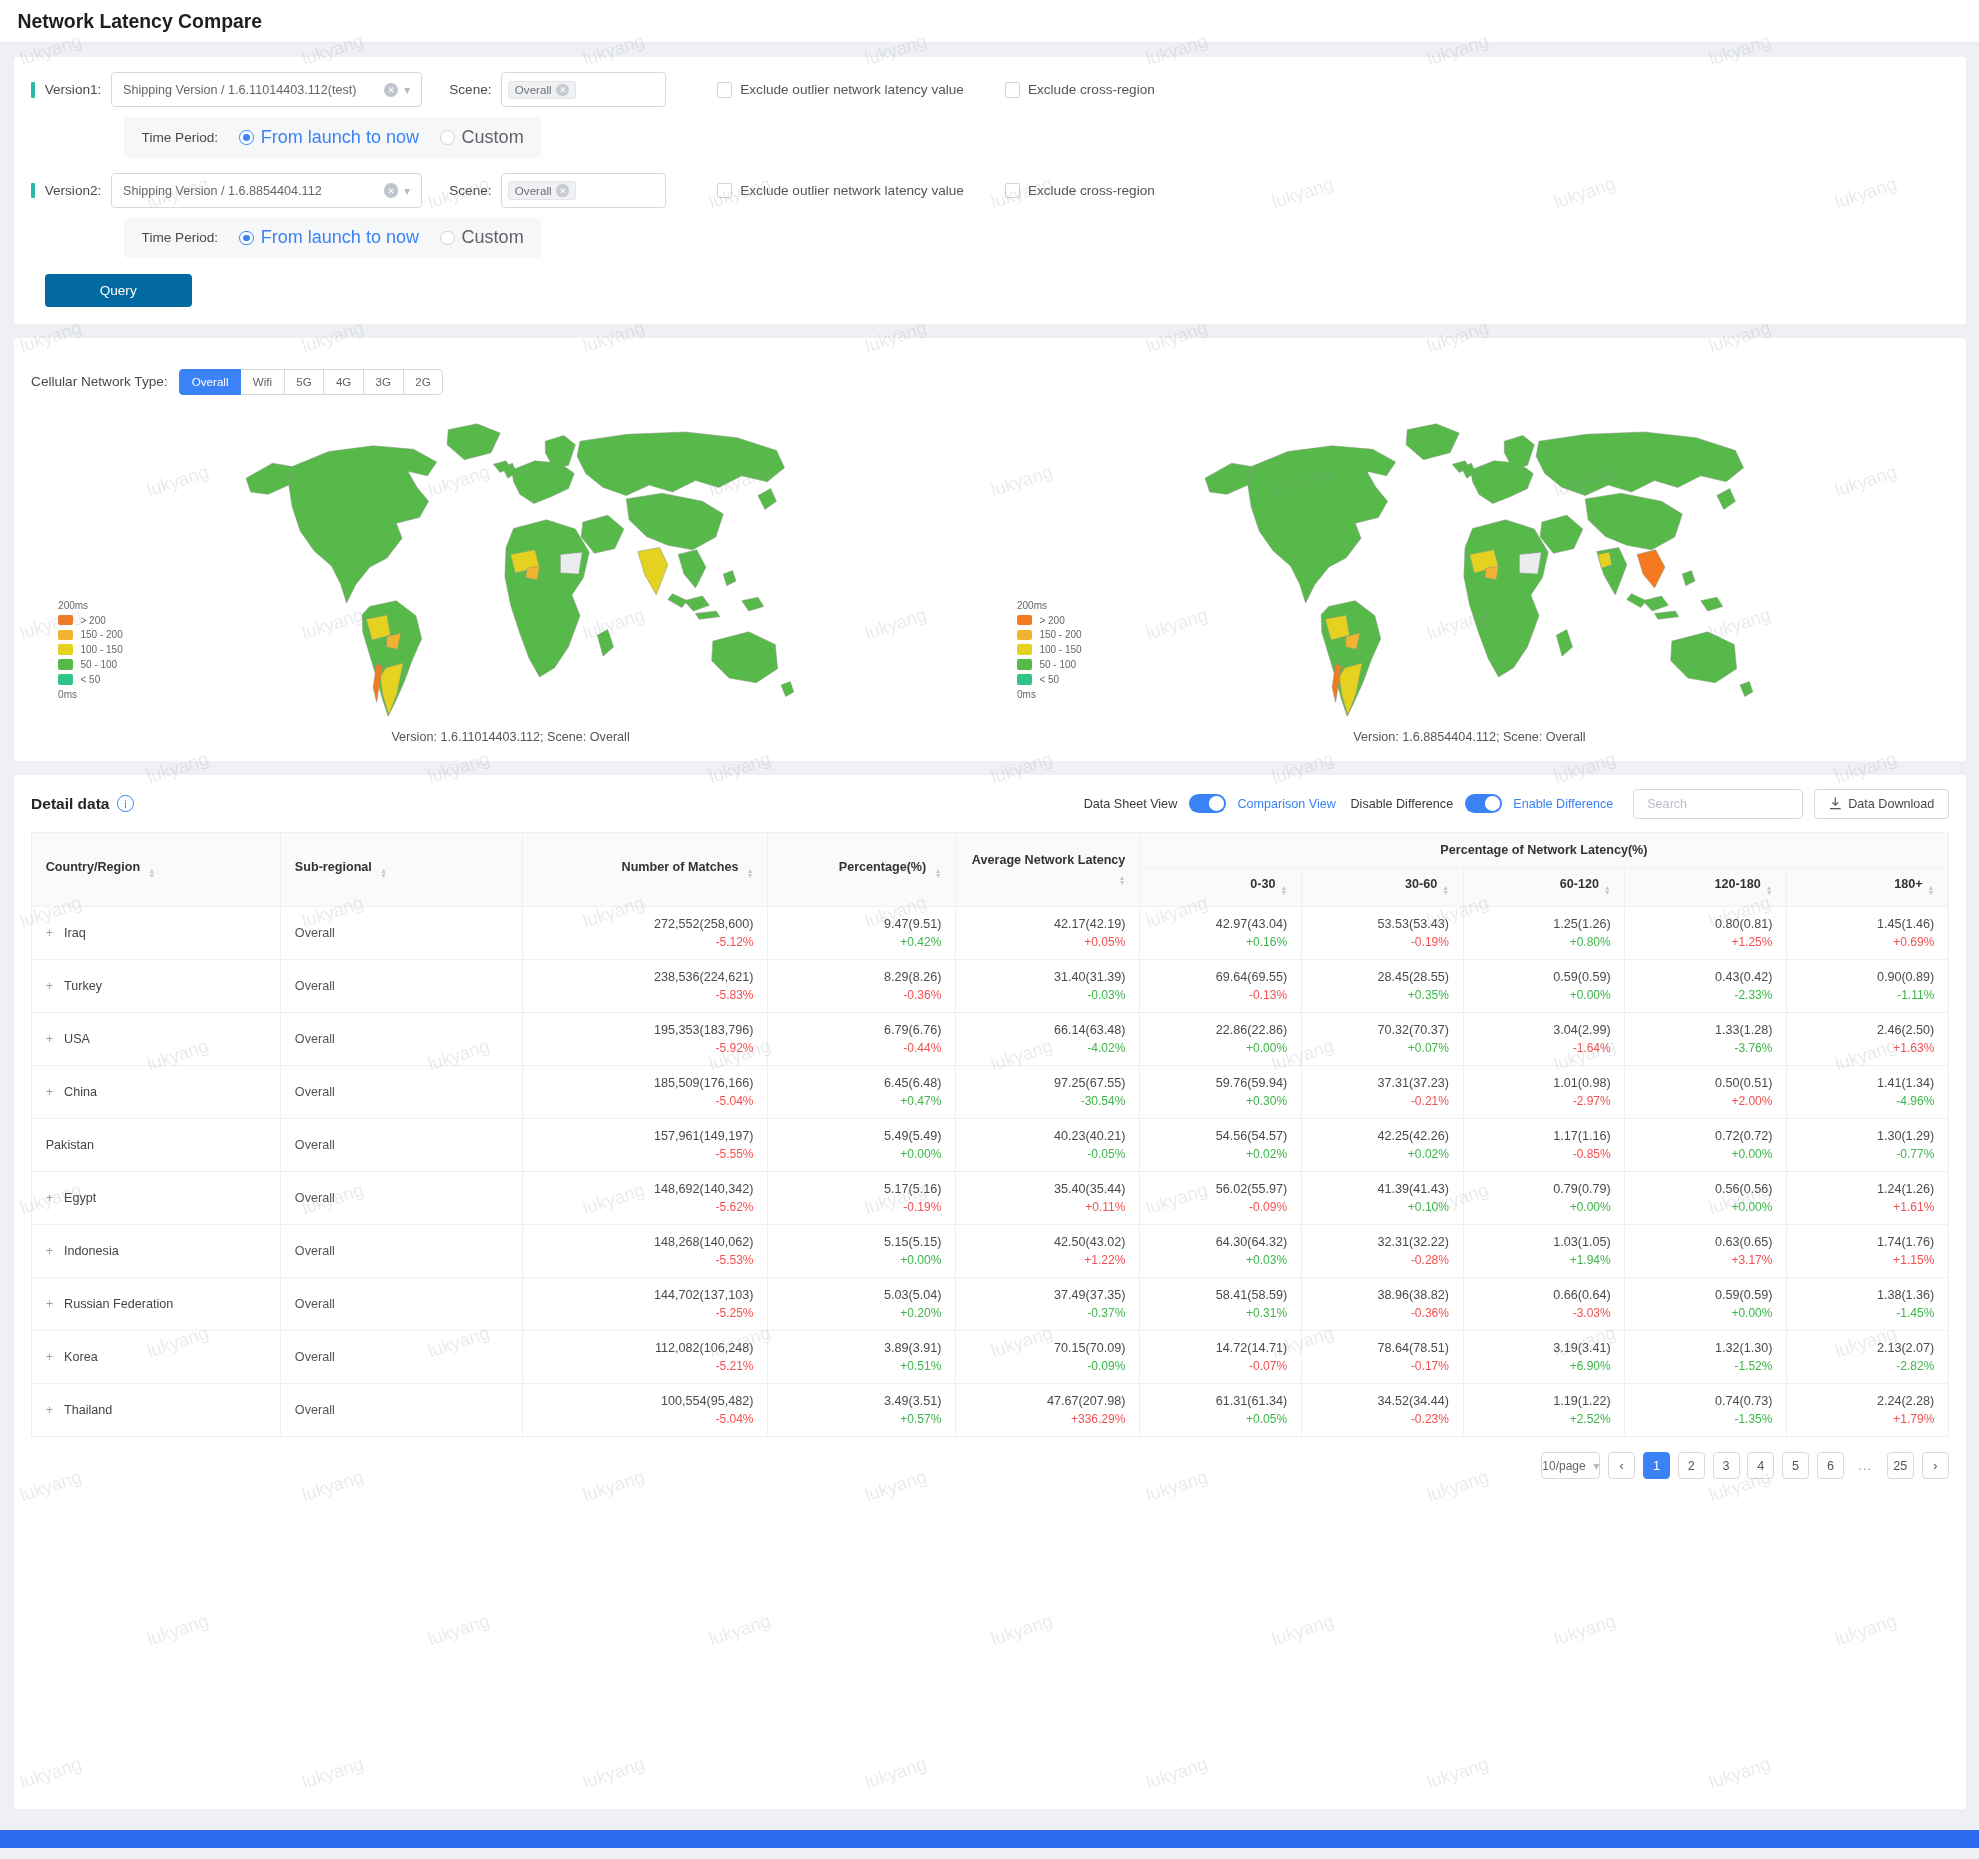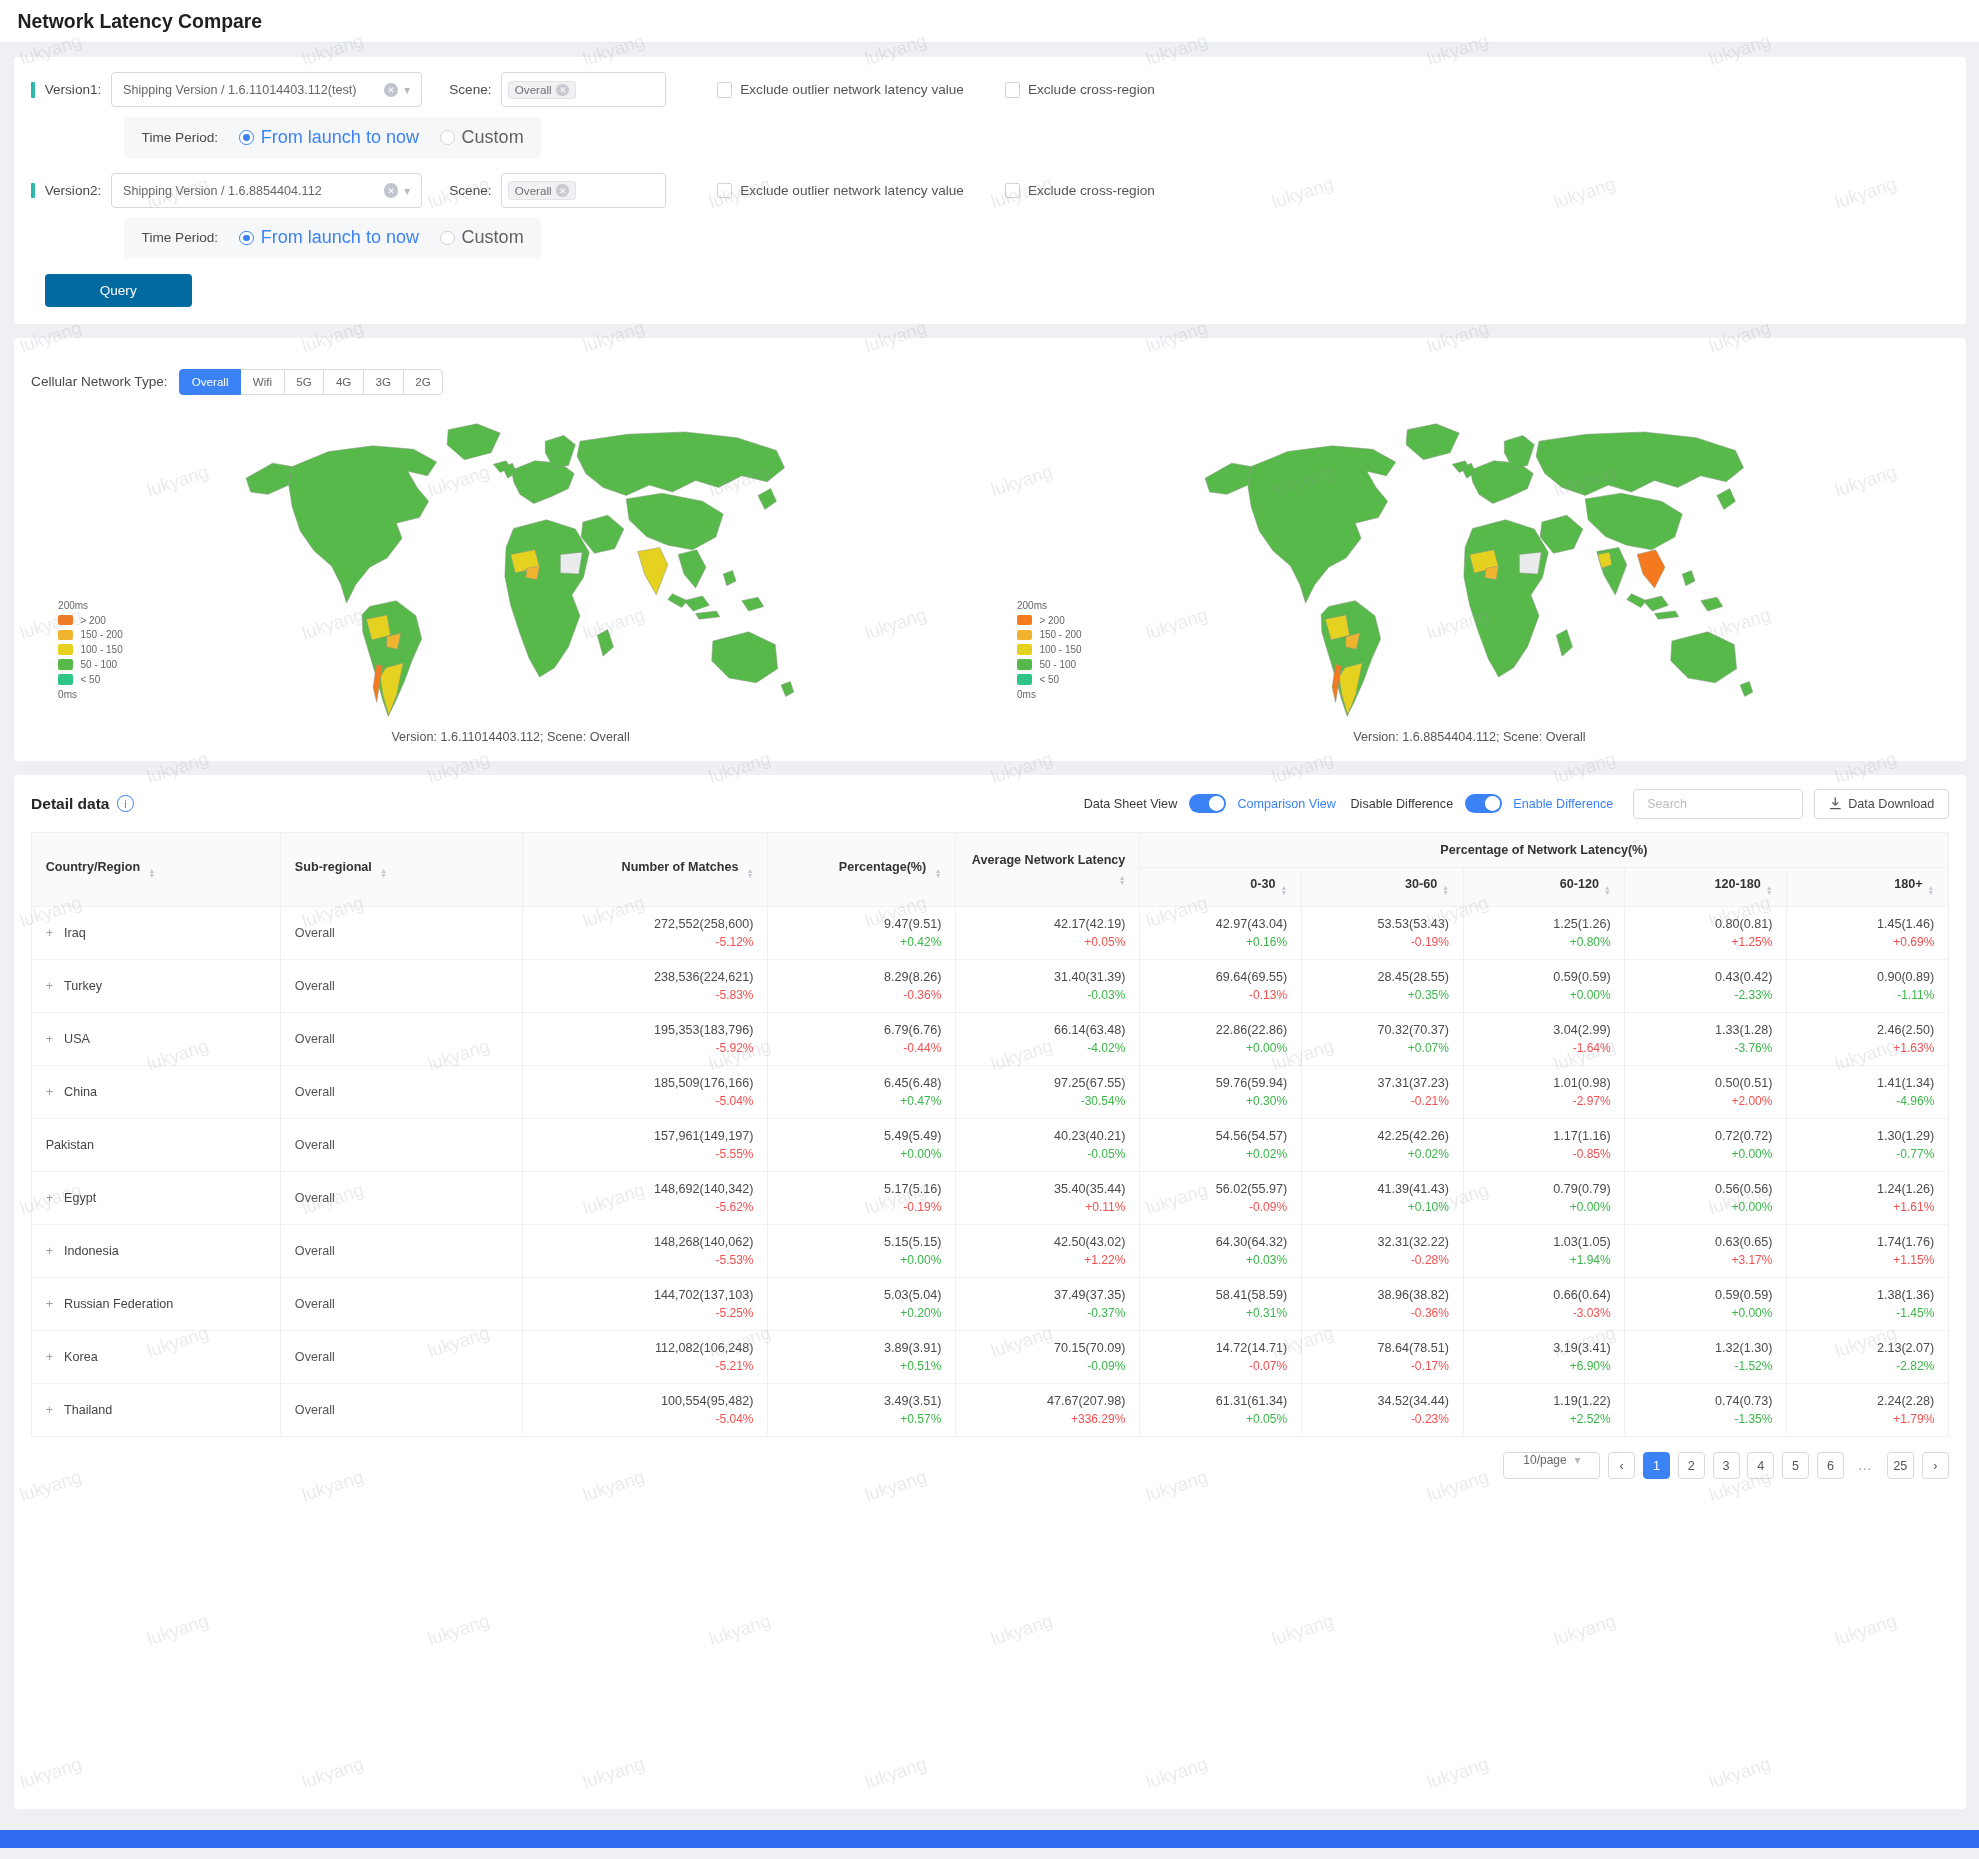--- a/index.html
+++ b/index.html
@@ -99,22 +99,22 @@
 .cell-num { text-align:right; }
 .cell-val { color:#4a4a4a; margin-bottom:3.9px; }
 .cell-diff { font-size:12px; }
 .cell-diff.red { color:#f25050; }
 .cell-diff.green { color:#3cb54a; }
 .country-cell { display:flex; align-items:center; gap:8.7px; color:#444; }
 .expand-plus { color:#9aa0a8; font-size:12.6px; width:9.7px; flex:none; cursor:pointer; }
 .sub-cell { color:#555; }
 
 .pagination { display:flex; justify-content:flex-end; align-items:center; gap:7.8px; margin-top:15.5px; }
-.psize { height:27px; border:1px solid #d9d9d9; border-radius:3.9px; background:#fff; display:flex; align-items:flex-start;
-  gap:7.8px; padding:0 19px; font-size:12px; color:#666; }
+.psize { height:27px; border:1px solid #d9d9d9; border-radius:3.9px; background:#fff; display:flex; align-items:center;
+  gap:7.8px; padding:0 0; font-size:12px; color:#666; }
 .pg-btn { min-width:27px; height:27px; border:1px solid #d9d9d9; background:#fff; border-radius:3.9px;
   font-size:12.6px; color:#555; display:flex; align-items:center; justify-content:center; cursor:pointer; padding:0 5.8px; font-family:inherit; }
 .pg-btn.active { background:#3b82f6; border-color:#3b82f6; color:#fff; }
 .pg-btn.dots { border:none; background:transparent; letter-spacing:1px; color:#8a8f97; }
 
 .footer-strip { height:17.5px; background:#2e6bf0; margin-top:21.3px; }
 </style>
 </head>
 <body>
 

